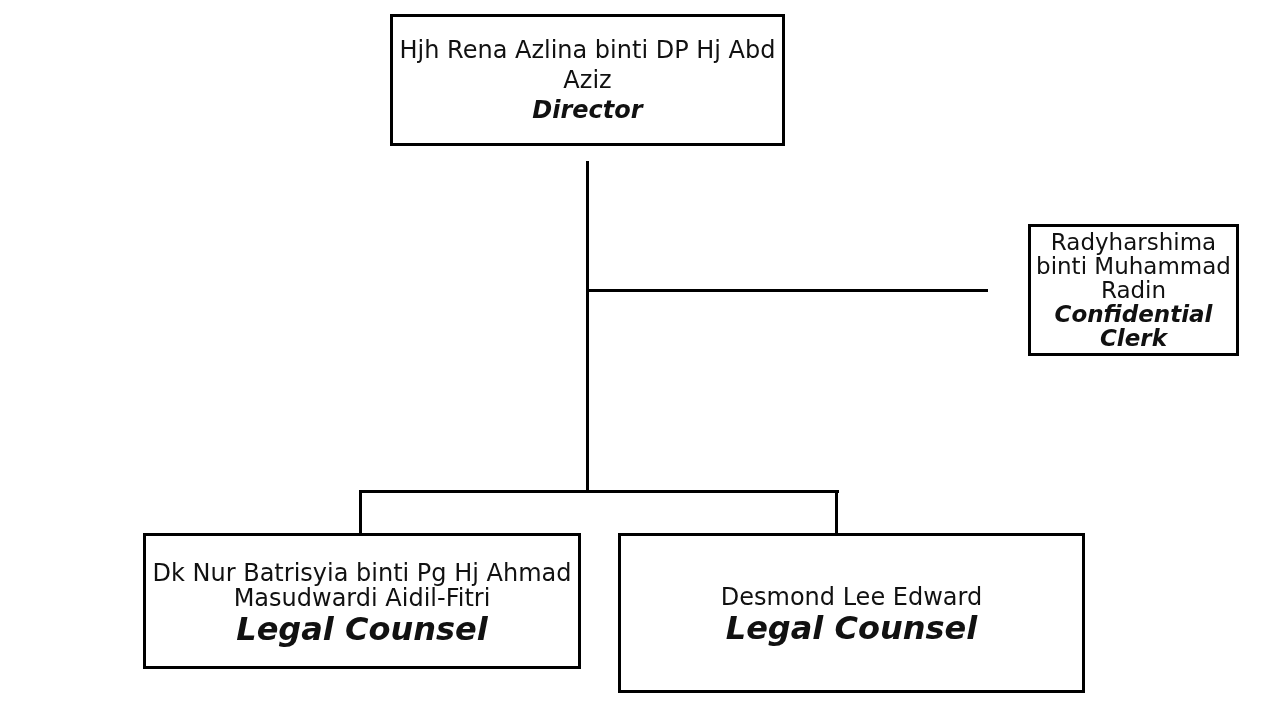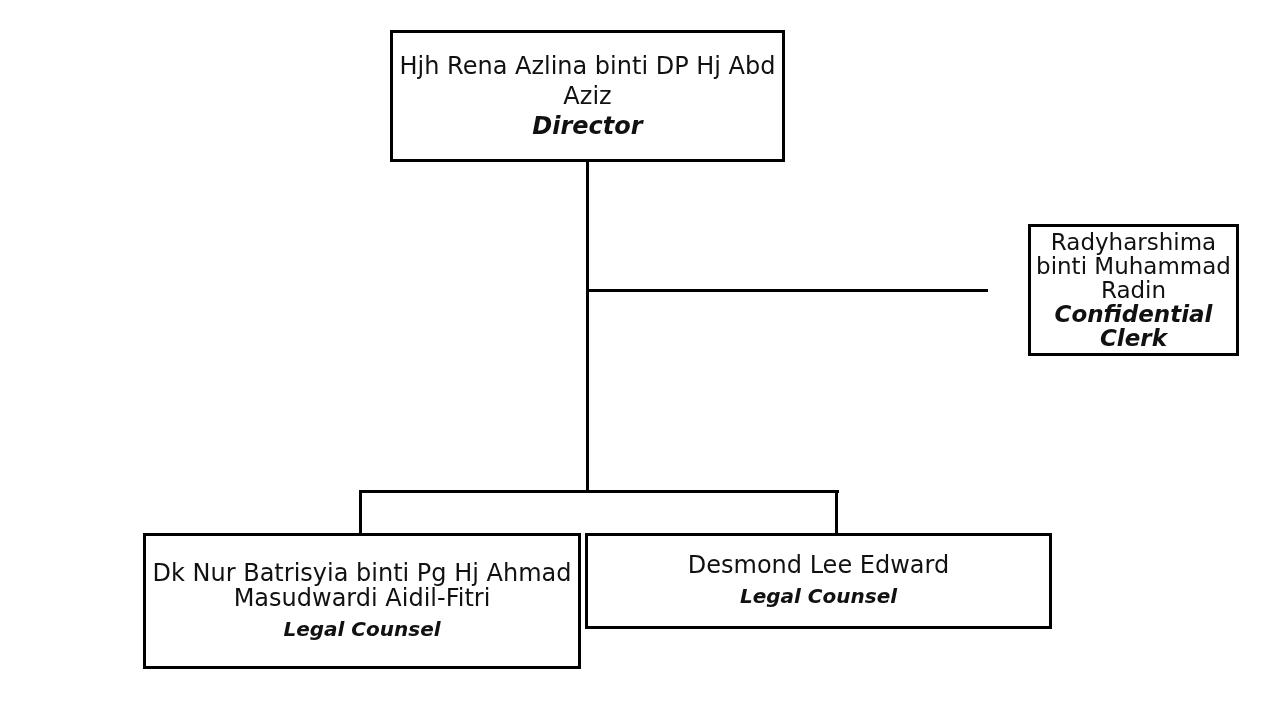--- a/index.html
+++ b/index.html
@@ -31,32 +31,32 @@
   .node .name,
   .node .title {
     white-space: pre-line;
     width: 100%;
   }
   .node .title {
     font-weight: bold;
     font-style: italic;
   }
 
-  #node-director   { left: 390px; top: 30px;  width: 395px; height: 132px; }
+  #node-director   { left: 390px; top: 14px;  width: 395px; height: 132px; }
   #node-director .name  { font-size: 24px; line-height: 30px; }
   #node-director .title { font-size: 24px; line-height: 30px; margin-top: 0; }
 
   #node-clerk      { left: 1028px; top: 224px; width: 211px; height: 132px; }
   #node-clerk .name  { font-size: 23px; line-height: 24px; }
   #node-clerk .title { font-size: 23px; line-height: 24px; }
 
   #node-counsel-1  { left: 143px; top: 533px; width: 438px; height: 136px; }
-  #node-counsel-2  { left: 585px; top: 533px; width: 467px; height: 96px; }
+  #node-counsel-2  { left: 618px; top: 533px; width: 467px; height: 160px; }
   #node-counsel-1 .name,  #node-counsel-2 .name  { font-size: 24px; line-height: 25px; }
-  #node-counsel-1 .title, #node-counsel-2 .title { font-size: 20px; line-height: 25px; margin-top: 6px; }
+  #node-counsel-1 .title, #node-counsel-2 .title { font-size: 32px; line-height: 25px; margin-top: 6px; }
 
   
   .connector {
     position: absolute;
     background: #000000;
   }
   #conn-trunk        { left: 586px; top: 161px; width: 3px;   height: 331px; } 
   #conn-clerk-branch { left: 588px; top: 289px; width: 400px; height: 3px;  } 
   #conn-child-rail   { left: 359px; top: 490px; width: 480px; height: 3px;  } 
   #conn-stub-left    { left: 359px; top: 490px; width: 3px;   height: 43px; } 

